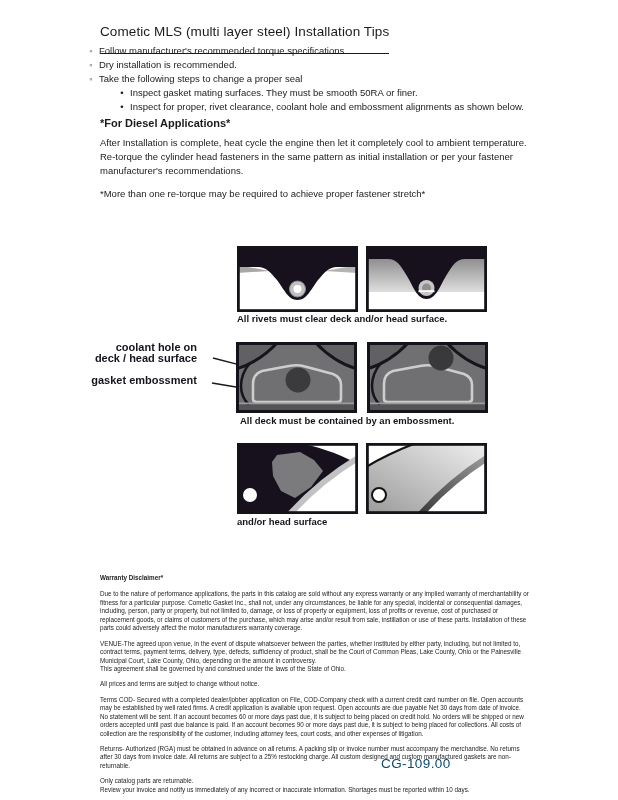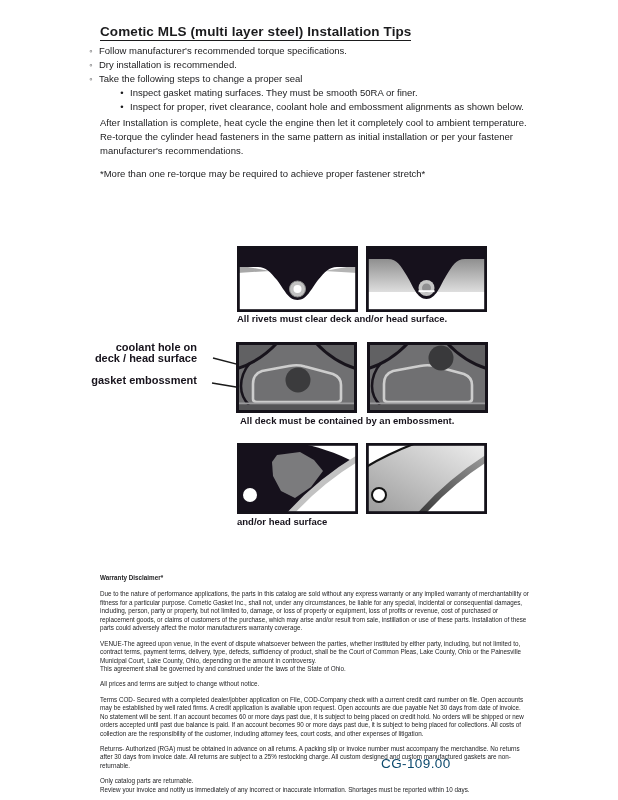--- a/index.html
+++ b/index.html
@@ -3,22 +3,22 @@
 <meta charset="utf-8">
 <style>
   html,body{margin:0;padding:0;background:#e8e8e8;}
   .page{
     position:relative;width:618px;height:800px;background:#ffffff;
     font-family:"Liberation Sans","DejaVu Sans",sans-serif;color:#1b1b1d;
     overflow:hidden;margin:0 auto;
   }
   .title-wrap{position:absolute;left:100px;top:22px;}
   .doc-title{
-    font-size:13.5px;font-weight:bold;display:inline-block;
-    border-bottom:1.6px solid #1b1b1d;padding-bottom:1px;letter-spacing:0.1px;
+    font-size:13.5px;font-weight:normal;display:inline-block;
+    border-bottom:1.6px solid #1b1b1d;padding-bottom:14px;letter-spacing:0.1px;
   }
   .bullets{position:absolute;left:87px;top:44px;width:460px;font-size:9.5px;}
   .b{display:flex;gap:4px;line-height:14px;}
   .b .mk{width:8px;text-align:center;flex:0 0 auto;}
   .b.sub{padding-left:31px;}
   .diesel{position:absolute;left:100px;top:116px;width:442px;font-size:9.5px;line-height:14px;}
   .diesel h2{font-size:11px;font-weight:bold;margin:0 0 6px 0;}
   .diesel p{margin:0 0 9px 0;}
   .diag-head{position:absolute;width:121px;text-align:center;font-size:13px;letter-spacing:0.6px;color:#17131c;margin-top:29px;}
   .panel{position:absolute;width:121px;display:block;}
@@ -57,20 +57,21 @@
         <span class="mk">•</span>
         <span>Inspect gasket mating surfaces.  They must be smooth 50RA or finer.</span>
       </div>
     <div class="b sub">
         <span class="mk">•</span>
         <span>Inspect for proper, rivet clearance, coolant hole and embossment alignments as shown below.</span>
       </div>
   </div>
 
   <div class="diesel">
+    <h2>*For Diesel Applications*</h2>
     <p>After Installation is complete, heat cycle the engine then let it completely cool to ambient temperature. Re-torque the cylinder head fasteners in the same pattern as initial installation or per your fastener manufacturer's recommendations.</p>
     <p>*More than one re-torque may be required to achieve proper fastener stretch*</p>
   </div>
 
   <div class="diag-head" style="left:237px;top:230px;">RIGHT</div>
   <div class="diag-head" style="left:366px;top:230px;">WRONG</div>
 
   <div class="panel" style="left:237px;top:246px;">
     <svg viewBox="0 0 121 66" width="121" height="66">
       <rect width="121" height="66" fill="#ffffff"></rect>

